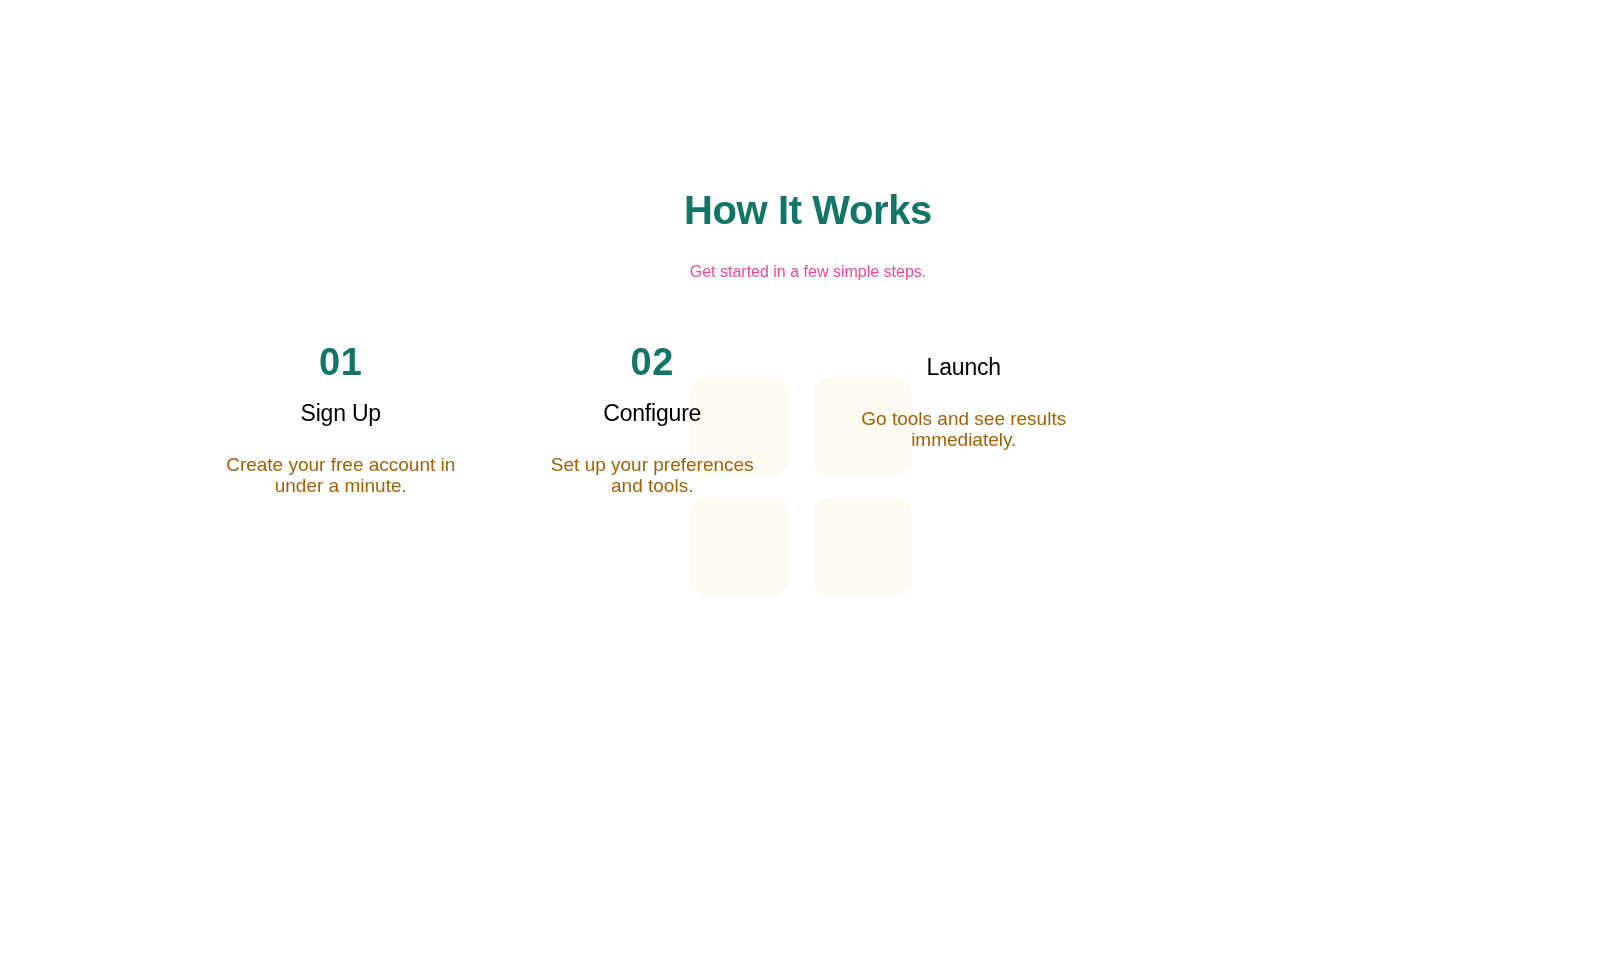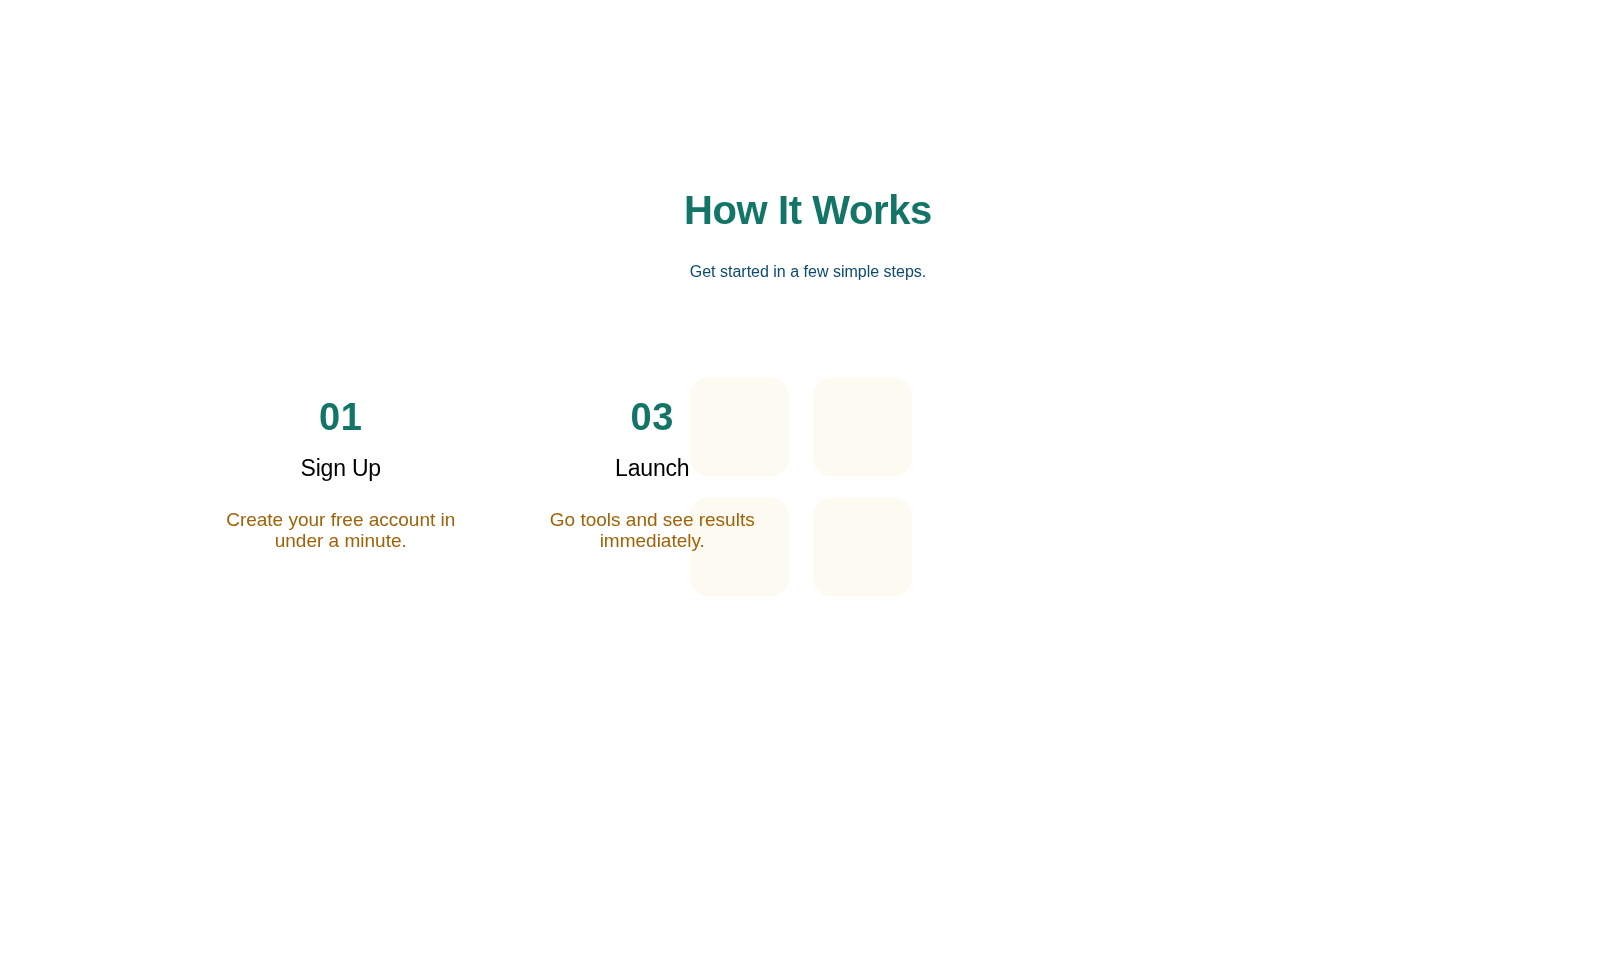--- a/index.html
+++ b/index.html
@@ -55,26 +55,26 @@
     font-weight: 700;
     letter-spacing: -0.4px;
     color: #137568;
   }
   .section-subtitle {
     margin: 0;
     padding-top: 26px;
     font-size: 16px;
     line-height: 24px;
     font-weight: 400;
-    color: #0c4a6e;
+    color: #ec4899;
   }
 
   
   .steps {
-    margin-top: 110px;
+    margin-top: 55px;
     display: grid;
     grid-template-columns: repeat(4, 1fr);
     padding: 0 177px;
     box-sizing: border-box;
     column-gap: 16px;
   }
   .step {
     text-align: center;
     padding: 0 14px;
     box-sizing: border-box;
@@ -123,22 +123,26 @@
   </div>
 
   <div class="steps">
 
     <div class="step">
       <div class="step-number">01</div>
       <div class="step-title">Sign Up</div>
       <div class="step-desc">Create your free account in under a minute.</div>
     </div>
 
+    <div class="step">
+      <div class="step-number">02</div>
+      <div class="step-title">Configure</div>
+      <div class="step-desc">Set up your preferences and tools.</div>
+    </div>
 
     <div class="step">
-      <div class="step-number">03</div>
       <div class="step-title">Launch</div>
       <div class="step-desc">Go tools and see results immediately.</div>
     </div>
 
 
   </div>
 </div>
 
 </body></html>

